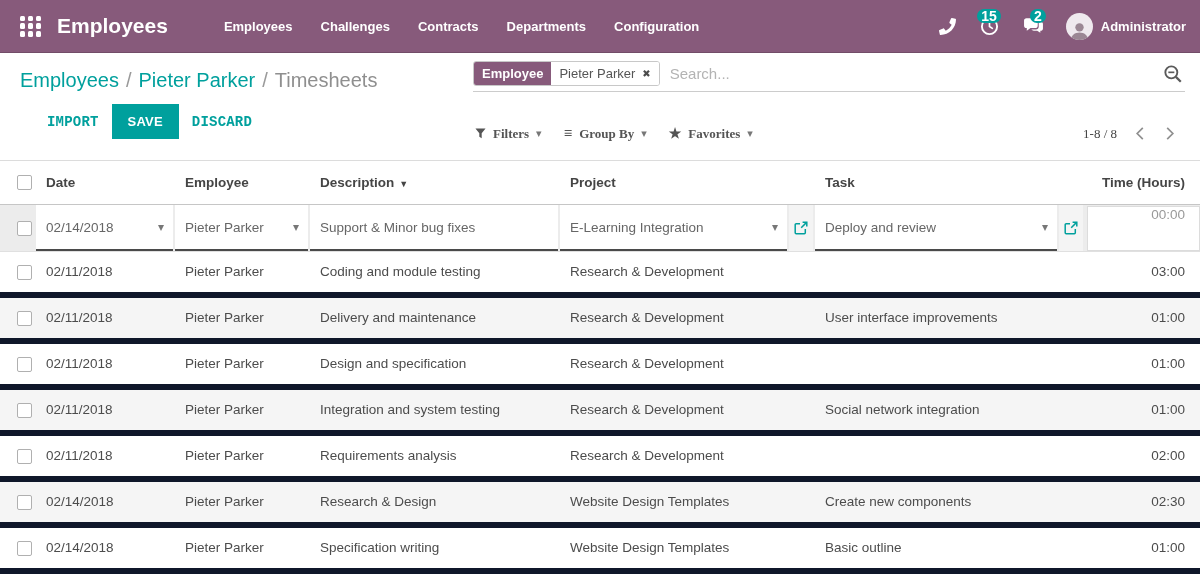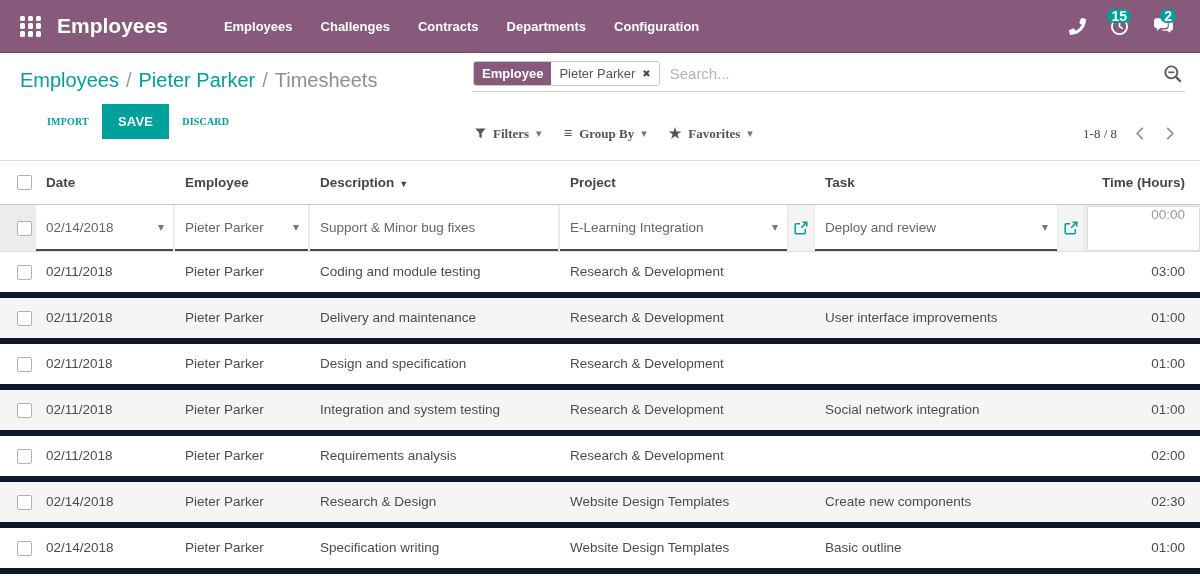--- a/index.html
+++ b/index.html
@@ -30,22 +30,22 @@
     display:flex; align-items:flex-end; justify-content:center; overflow:hidden; }
 
   
   .control-panel { display:flex; padding:8px 15px 2px 20px; }
   .cp-left { flex:1; min-width:0; }
   .breadcrumb { font-size:20px; padding:8px 0 12px; white-space:nowrap; }
   .breadcrumb a { color:#00A09D; text-decoration:none; cursor:pointer; }
   .breadcrumb .sep { color:#9a9a9a; margin:0 7px; }
   .breadcrumb .current { color:#8f8f8f; }
   .buttons { display:flex; align-items:center; padding-left:14px; }
-  .btn-link { background:none; border:none; color:#00A09D; font-weight:bold; font-size:10px;
-    padding:9px 13px; cursor:pointer; font-family:Liberation Serif, serif; letter-spacing:.2px; }
+  .btn-link { background:none; border:none; color:#00A09D; font-weight:bold; font-size:14px;
+    padding:9px 13px; cursor:pointer; font-family:Liberation Mono, monospace; letter-spacing:.2px; }
   .btn-primary { background:#00A09D; border:1px solid #00A09D; color:#fff; font-weight:bold; font-size:13px;
     padding:9px 15px; cursor:pointer; font-family:inherit; letter-spacing:.2px; }
 
   .cp-right { width:712px; display:flex; flex-direction:column; }
   .searchbar { display:flex; align-items:center; border-bottom:1px solid #ccc; padding-bottom:5px; }
   .facet { display:flex; align-items:stretch; font-size:13px; border:1px solid #c8c8c8; border-radius:3px; overflow:hidden; }
   .facet-label { background:#875A7B; color:#fff; font-weight:bold; padding:4px 8px; }
   .facet-value { background:#fff; color:#555; padding:4px 8px; display:flex; align-items:center; gap:7px; }
   .facet-remove { cursor:pointer; font-size:10px; color:#4c4c4c; }
   .search-input { flex:1; border:none; outline:none; font-size:15px; padding:4px 10px; color:#555;
@@ -129,20 +129,29 @@
           <path d="M8 4.6V8l2.4 1.6" fill="none" stroke="#fff" stroke-width="1.4" stroke-linecap="round"></path>
         </svg>
       <span class="badge">15</span>
     </div>
     <div class="icon-btn">
       <svg width="21" height="18" viewBox="0 0 20 17">
         <path fill="#fff" d="M1 3.2C1 1.9 2 1 3.3 1h8.4C13 1 14 1.9 14 3.2v5.1c0 1.3-1 2.2-2.3 2.2H7.2L3.6 13v-2.5h-.3C2 10.5 1 9.6 1 8.3V3.2z"></path>
         <path fill="#fff" d="M15 4.5h1.7C18 4.5 19 5.4 19 6.7v4.1c0 1.3-1 2.2-2.3 2.2h-.2V15l-3-2h-3.3c-.9 0-1.7-.4-2.1-1.1h4.2c1.5 0 2.7-1.2 2.7-2.6V4.5z"></path>
       </svg>
       <span class="badge">2</span>
+    </div>
+    <div class="user">
+      <span class="avatar">
+        <svg width="21" height="19" viewBox="0 0 20 18">
+            <circle cx="10" cy="6" r="4" fill="#9b8794"></circle>
+            <path d="M2 18c0-4.4 3.6-7 8-7s8 2.6 8 7z" fill="#9b8794"></path>
+          </svg>
+      </span>
+      <span>Administrator</span>
     </div>
   </div>
 </header>
 
 <div class="control-panel">
   <div class="cp-left">
     <div class="breadcrumb">
       <a>Employees</a><span class="sep">/</span><a>Pieter Parker</a><span class="sep">/</span><span class="current">Timesheets</span>
     </div>
     <div class="buttons">

